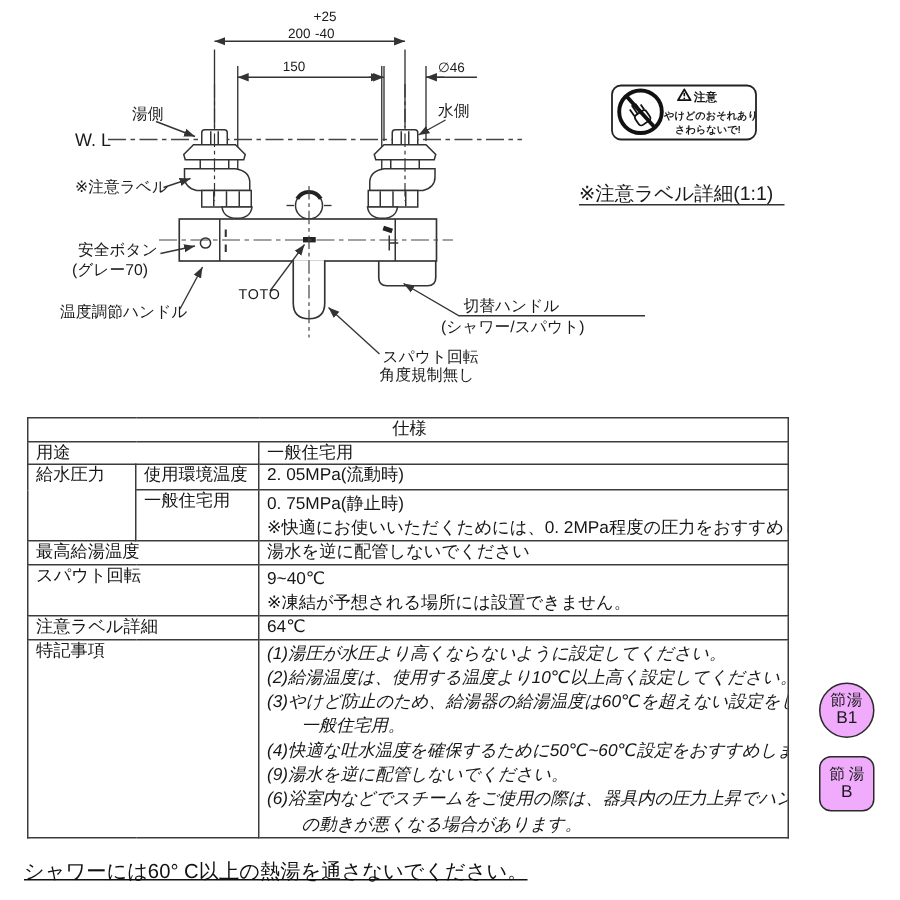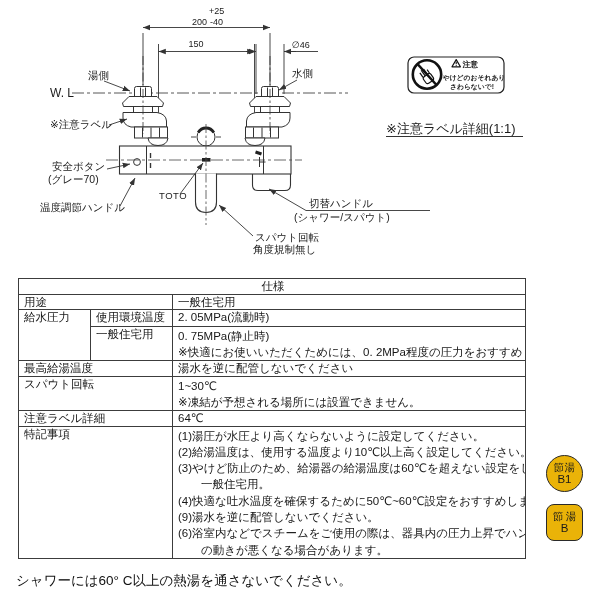--- a/index.html
+++ b/index.html
@@ -6,30 +6,30 @@
   .stage{position:relative;width:600px;height:600px;background:#ffffff;overflow:hidden;
          font-family:"Liberation Sans","DejaVu Sans",sans-serif;color:#1a1a1a;}
   .stage svg{position:absolute;left:0;top:0;}
   svg text{font-family:"Liberation Sans","DejaVu Sans",sans-serif;fill:#1a1a1a;}
   table.spec{position:absolute;left:18px;top:278px;width:507px;border-collapse:collapse;
              table-layout:fixed;font-size:11.5px;color:#161616;}
   .spec td{border:1px solid #3c3c3c;vertical-align:top;padding:1px 3px 0 5px;line-height:13.5px;
            text-align:left;overflow:hidden;white-space:nowrap;}
   .spec td.c{text-align:center;}
   .spec .ml div{line-height:16px;}
-  .spec .notes div{line-height:16.3px;white-space:pre;}
+  .spec .notes div{line-height:16.3px;white-space:pre;font-style:italic;}
   .badge{position:absolute;left:546px;width:37px;height:37px;border:1.6px solid #2a2a2a;
          display:flex;flex-direction:column;align-items:center;justify-content:center;
-         color:#1a1a1a;background:#eab308;box-sizing:border-box;}
+         color:#1a1a1a;background:#f0abfc;box-sizing:border-box;}
   .badge .t{font-size:10.5px;line-height:10.5px;letter-spacing:0.5px;}
   .badge .b{font-size:11.5px;line-height:12px;}
   .badge-circle{top:455px;border-radius:50%;}
   .badge-square{top:504px;border-radius:8px;}
   .badge-square .t{letter-spacing:2.5px;padding-left:2.5px;}
-  .footer-note{position:absolute;left:16px;top:572px;font-size:13.5px;color:#111;}
+  .footer-note{position:absolute;left:16px;top:572px;font-size:13.5px;color:#111;text-decoration:underline;}
 </style>
 </head>
 <body>
 
 <div class="stage">
 
   <svg width="600" height="265" viewBox="0 0 600 265">
     <defs>
       <marker id="arr" viewBox="0 0 10 10" refX="9" refY="5" markerWidth="9" markerHeight="9" orient="auto-start-reverse">
         <path d="M0,1.6 L9,5 L0,8.4 Z" fill="#333"></path>
@@ -182,21 +182,21 @@
           <div>※快適にお使いいただくためには、0. 2MPa程度の圧力をおすすめします。</div>
         </td>
       </tr>
       <tr style="height:15px">
         <td colspan="2">最高給湯温度</td>
         <td>湯水を逆に配管しないでください</td>
       </tr>
       <tr style="height:33px">
         <td colspan="2">スパウト回転</td>
         <td class="ml">
-          <div>1~30℃</div>
+          <div>9~40℃</div>
           <div>※凍結が予想される場所には設置できません。</div>
         </td>
       </tr>
       <tr style="height:16px">
         <td colspan="2">注意ラベル詳細</td>
         <td>64℃</td>
       </tr>
       <tr style="height:131px">
         <td colspan="2">特記事項</td>
         <td class="notes">

